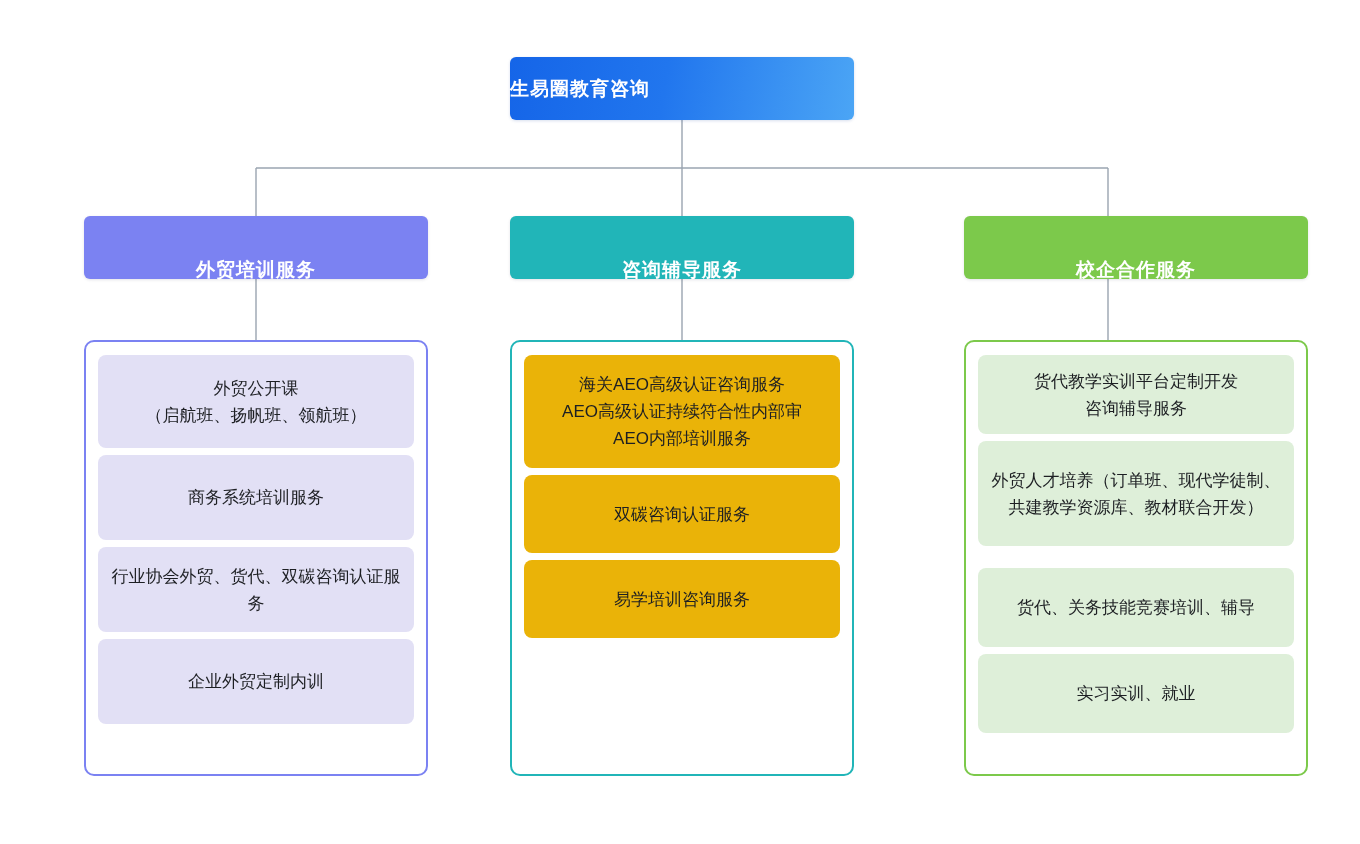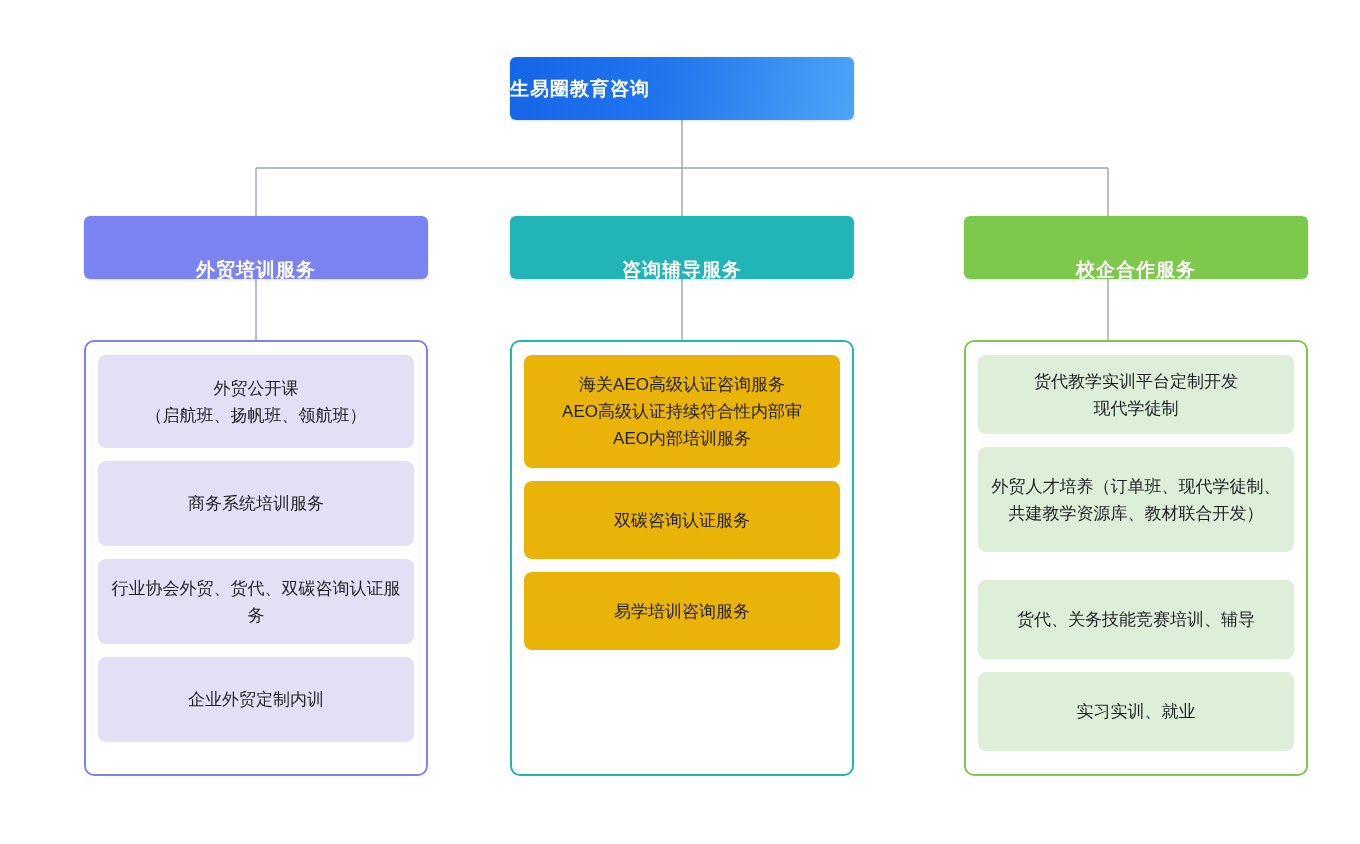--- a/index.html
+++ b/index.html
@@ -77,21 +77,21 @@
     position: absolute;
     top: 124px;
     left: 0;
     border-style: solid;
     border-width: 2px;
     border-radius: 10px;
     box-sizing: border-box;
     padding: 13px 12px 26px 12px;
     display: flex;
     flex-direction: column;
-    gap: 13px;
+    gap: 7px;
   }
 
   .leaf {
     border-radius: 8px;
     box-sizing: border-box;
     display: flex;
     align-items: center;
     justify-content: center;
     text-align: center;
     color: #1d1f23;
@@ -168,20 +168,20 @@
       <div class="leaf" style="flex:0 0 78px;">易学培训咨询服务</div>
     </div>
   </div>
 
   <div class="branch" id="branch-2">
     <div class="branch-header">
       <span class="node-title">校企合作服务</span>
     </div>
     <div class="branch-body">
       <div class="leaf" style="flex:0 0 79px;">货代教学实训平台定制开发
-现代学徒制</div>
+咨询辅导服务</div>
       <div class="leaf" style="flex:0 0 105px;">外贸人才培养（订单班、现代学徒制、共建教学资源库、教材联合开发）</div>
       <div class="leaf" style="flex:0 0 79px;margin-top:15px;">货代、关务技能竞赛培训、辅导</div>
       <div class="leaf" style="flex:0 0 79px;">实习实训、就业</div>
     </div>
   </div>
 
 </div>
 
 </body></html>

